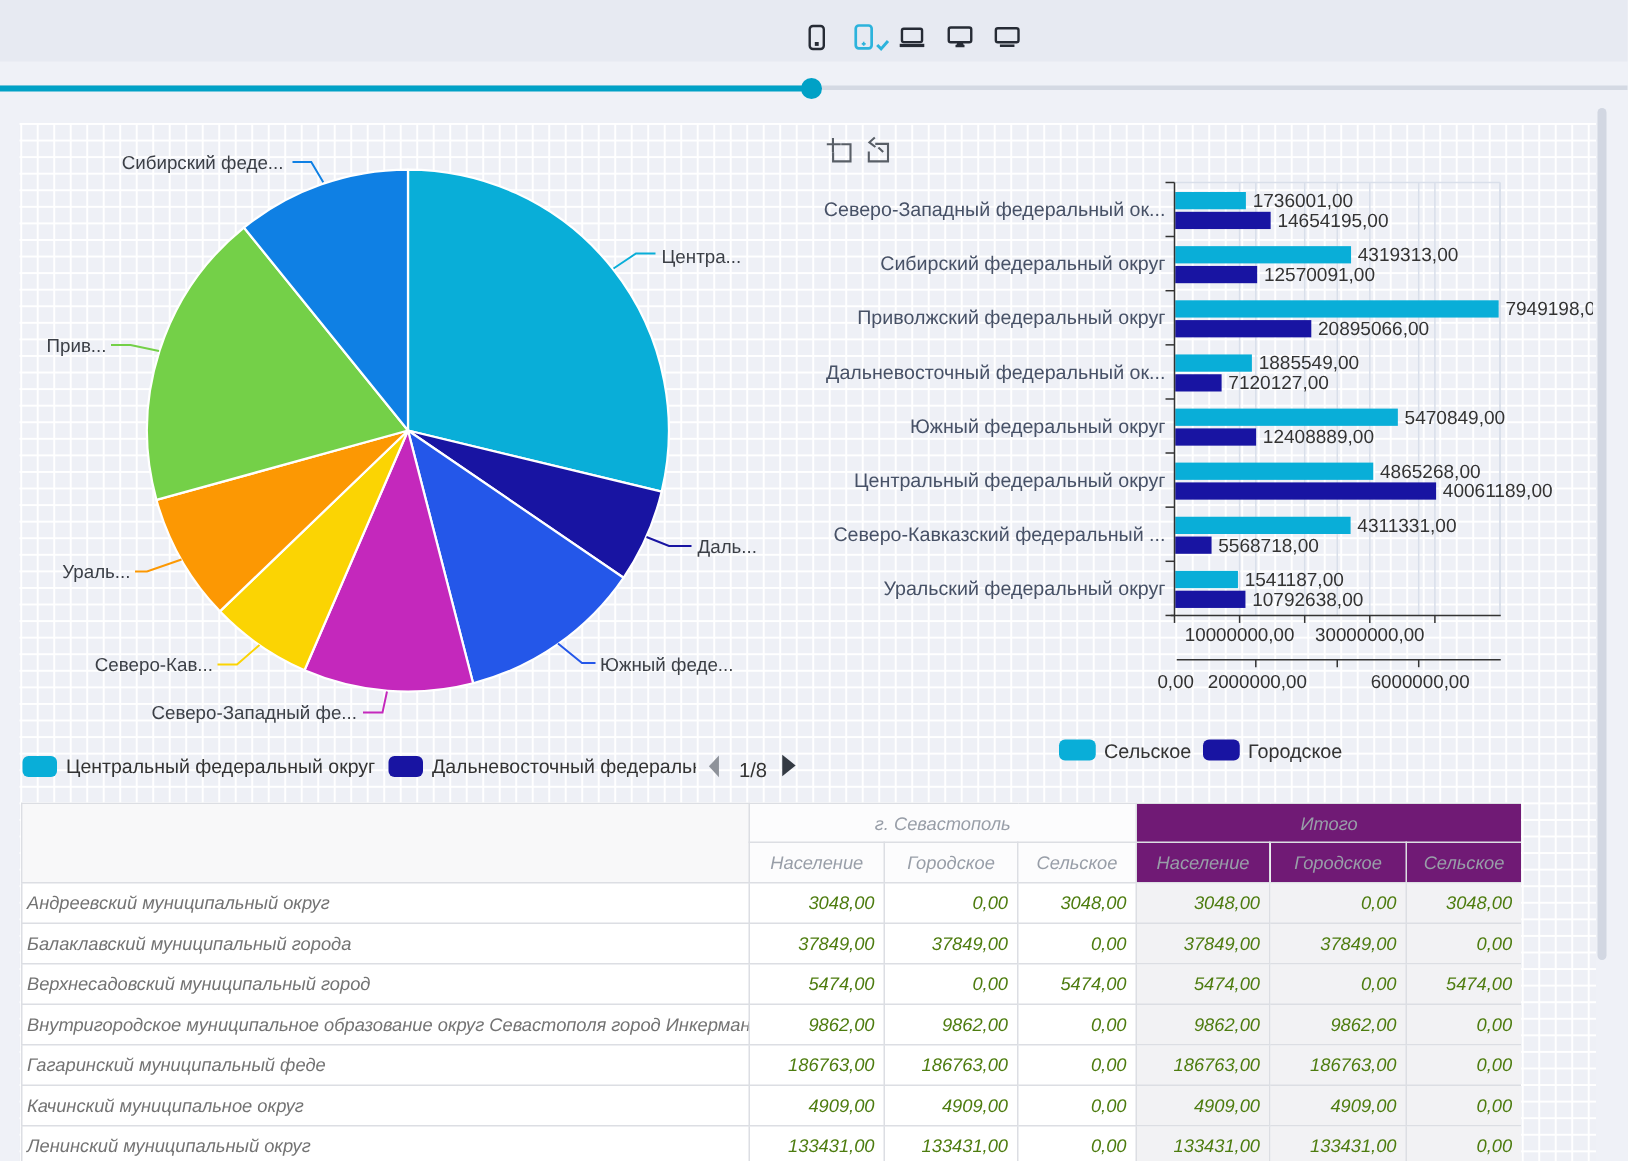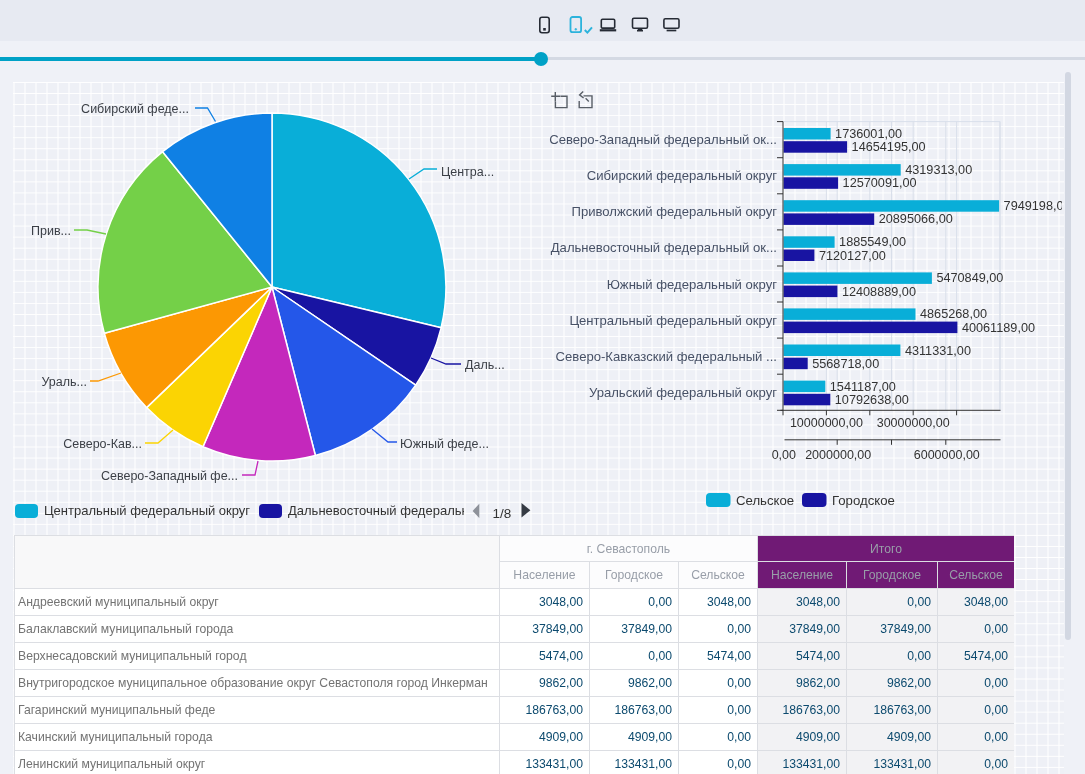--- a/index.html
+++ b/index.html
@@ -22,23 +22,23 @@
 .bax  { font-size:12.5px; fill:#333; }
 .bleg { font-size:13.2px; fill:#333; }
 .pgr  { font-size:13.5px; fill:#333; }
 .ltxt { font-size:13px; color:#333; line-height:16px; }
 table { border-collapse:collapse; table-layout:fixed; width:1000px; background:#fff;
   font-size:12.2px; }
 td { border:1px solid #DCDEE3; overflow:hidden; white-space:nowrap; }
 td.h { text-align:center; color:#989EA8; background:#FCFCFD; }
 td.corner { background:#F8F8F9; }
 td.itg { background:#701a75; }
-tr { height:27px; }
+tr { height:27px;font-style:italic; }
 td.nm { color:#737373; padding-left:3px; }
-td.num { color:#0c4a6e; text-align:right; padding-right:6px; }
+td.num { color:#4d7c0f; text-align:right; padding-right:6px; }
 td.num.it { background:#F2F2F4; }
 </style></head>
 <body>
 <div id="grid"></div>
 <div id="topbar"></div>
 <svg class="abs" style="left:530px;top:10px" width="160" height="28" viewBox="0 0 160 28">
 <g fill="none" stroke="#262B35" stroke-width="1.6">
 <rect x="9.8" y="7.3" width="9.4" height="15.4" rx="2.2"></rect>
 <rect x="13.2" y="18" width="2.6" height="2.6" fill="#262B35" stroke="none"></rect>
 </g>
@@ -255,21 +255,21 @@
 <tr>
           <td class="nm">Гагаринский муниципальный феде</td>
           <td class="num">186763,00</td>
           <td class="num">186763,00</td>
           <td class="num">0,00</td>
           <td class="num it">186763,00</td>
           <td class="num it">186763,00</td>
           <td class="num it">0,00</td>
         </tr>
 <tr>
-          <td class="nm">Качинский муниципальный города</td>
+          <td class="nm">Качинский муниципальное округ</td>
           <td class="num">4909,00</td>
           <td class="num">4909,00</td>
           <td class="num">0,00</td>
           <td class="num it">4909,00</td>
           <td class="num it">4909,00</td>
           <td class="num it">0,00</td>
         </tr>
 <tr>
           <td class="nm">Ленинский муниципальный округ</td>
           <td class="num">133431,00</td>

